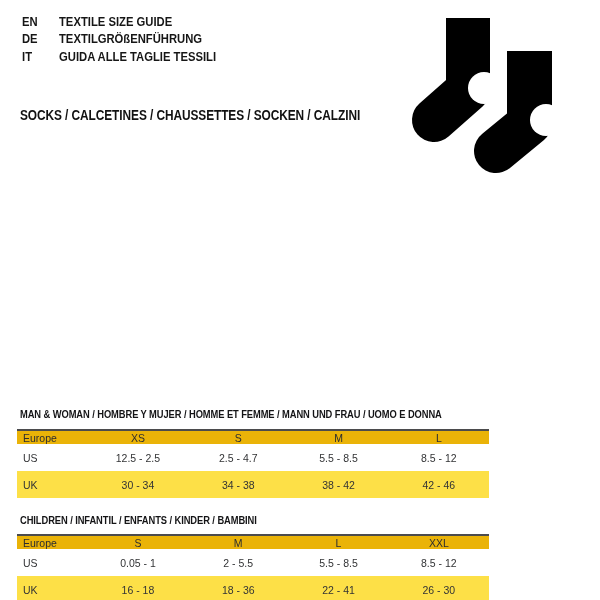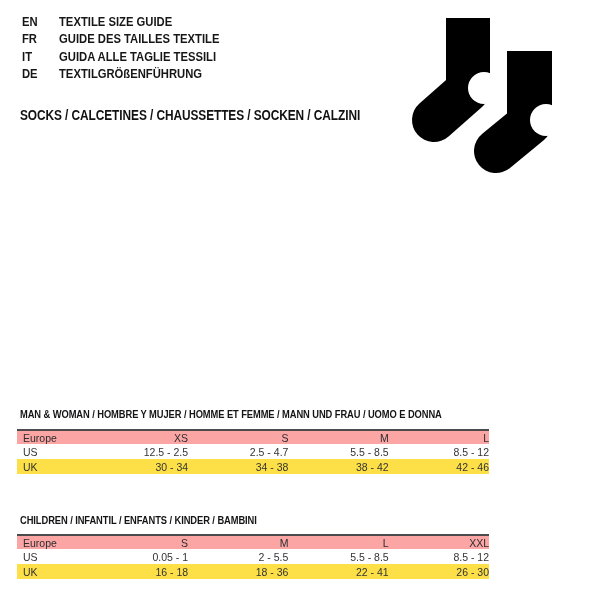--- a/index.html
+++ b/index.html
@@ -48,56 +48,52 @@
 
   table.size-table {
     position: absolute; left: 17px; width: 472px;
     border-collapse: collapse; table-layout: fixed;
     font-size: 10.5px; color: #323335;
   }
   .size-table-1 { top: 429px; }
   .size-table-2 { top: 534px; }
 
   .size-table th, .size-table td {
-    padding: 0; text-align: right; font-weight: 400;
+    padding: 0; text-align: center; font-weight: 400;
     overflow: hidden; white-space: nowrap;
   }
   .size-table thead th {
-    background: #fca5a5;
+    background: #eab308;
     border-top: 2px solid #4b4b4d;
     height: 13px; color: #2c2d2f;
   }
-  .size-table td { height: 15px; }
+  .size-table td { height: 27px; }
   .size-table th:first-child, .size-table td:first-child {
     text-align: left; padding-left: 6px;
   }
   .size-table tbody tr.row-odd  { background: #ffffff; }
   .size-table tbody tr.row-even { background: #fde047; }
 </style>
 </head>
 <body>
 
 <div class="page">
 
   <section class="lang-block">
       <div class="lang-row">
         <span class="lang-code">EN</span>
         <span class="lang-label">TEXTILE SIZE GUIDE</span>
       </div>
       <div class="lang-row">
-        <span class="lang-code">FR</span>
-        <span class="lang-label">GUIDE DES TAILLES TEXTILE</span>
+        <span class="lang-code">DE</span>
+        <span class="lang-label">TEXTILGRÖßENFÜHRUNG</span>
       </div>
       <div class="lang-row">
         <span class="lang-code">IT</span>
         <span class="lang-label">GUIDA ALLE TAGLIE TESSILI</span>
-      </div>
-      <div class="lang-row">
-        <span class="lang-code">DE</span>
-        <span class="lang-label">TEXTILGRÖßENFÜHRUNG</span>
       </div>
     </section>
 
   <h1 class="category-line">SOCKS / CALCETINES / CHAUSSETTES / SOCKEN / CALZINI</h1>
 
   <svg class="socks-svg" width="170" height="175" viewBox="400 10 170 175" aria-hidden="true">
     <g>
       <rect x="446" y="18" width="44" height="74" fill="#000000"></rect>
       <line x1="468" y1="90" x2="434" y2="120" stroke="#000000" stroke-width="44" stroke-linecap="round"></line>
       <circle cx="484" cy="88" r="16" fill="#ffffff"></circle>

